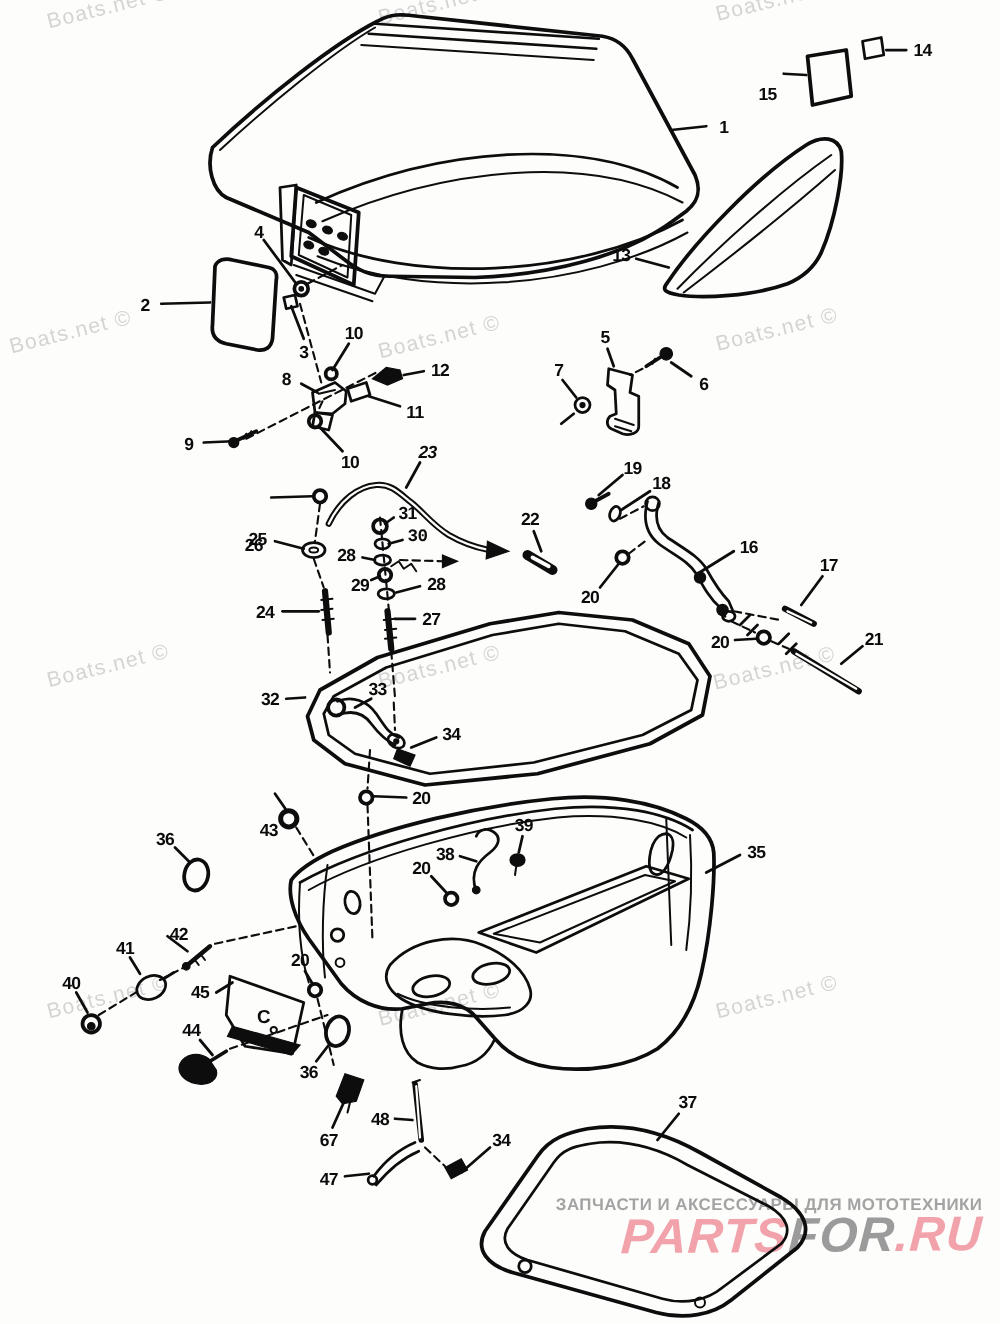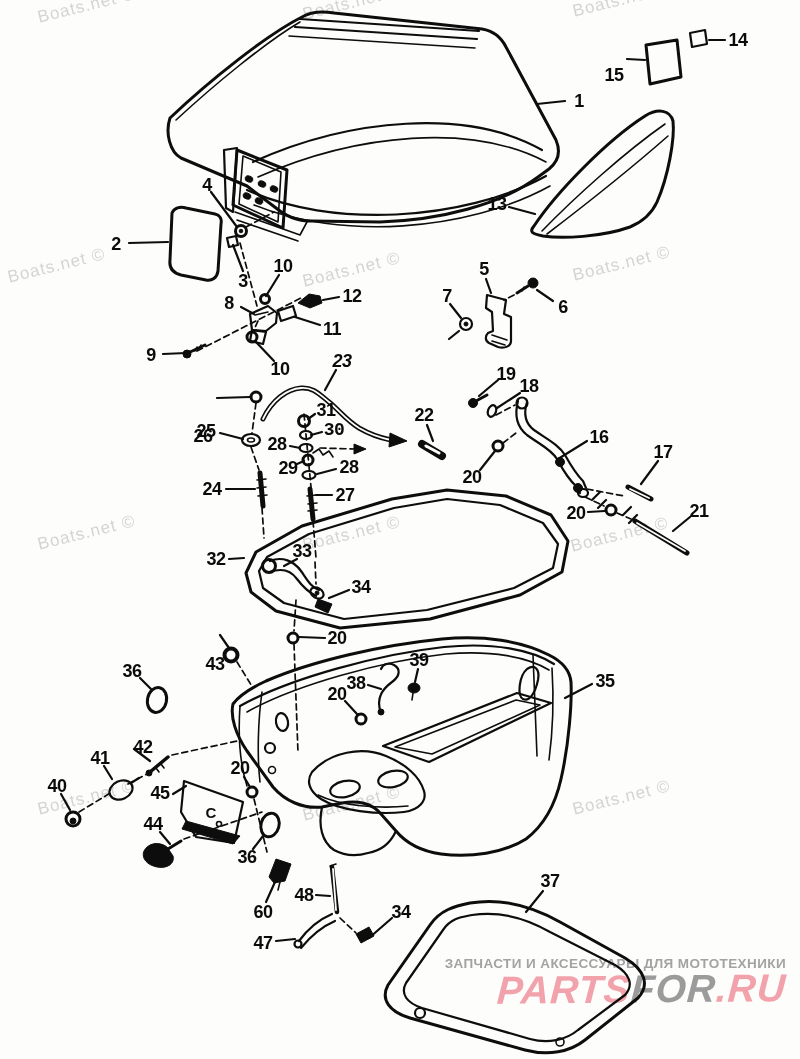--- a/index.html
+++ b/index.html
@@ -8,21 +8,21 @@
   
   #watermarks{position:absolute;inset:0;z-index:1;}
   #branding{position:absolute;z-index:2;right:14px;top:956px;text-align:right;width:420px;}
   #art{position:absolute;left:0;top:0;z-index:3;}
   #labels{position:absolute;inset:0;z-index:4;pointer-events:none;}
 
   .wm{position:absolute;font-size:17px;letter-spacing:1px;color:#c7c7c7;opacity:.75;
       white-space:nowrap;transform:rotate(-14deg);transform-origin:left center;}
 
   .callout{position:absolute;transform:translate(-50%,-50%);
-           font-weight:bold;font-size:18px;color:#0b0b0b;letter-spacing:-0.5px;
+           font-weight:bold;font-size:14px;color:#0b0b0b;letter-spacing:-0.5px;
            font-family:"Liberation Sans","DejaVu Sans",sans-serif;text-align:right;}
 
   .tagline{font-size:13.5px;font-weight:bold;color:#a3a3a3;letter-spacing:.4px;margin-bottom:1px;}
   .logo{font-size:39px;font-weight:800;font-style:italic;letter-spacing:1px;line-height:.9;
         transform:rotate(-.5deg);}
   .logo span{display:inline-block;transform:skewX(-4deg);}
 
   svg *{vector-effect:non-scaling-stroke;}
   .ln{fill:none;stroke:#0d0d0d;stroke-width:2.2;stroke-linecap:round;stroke-linejoin:round;}
   .thin{stroke-width:1.6;}
@@ -378,17 +378,17 @@
       <div class="callout" style="left: 247px; top: 857px;">36</div>
       <div class="callout" style="left: 550px; top: 881px;">37</div>
       <div class="callout" style="left: 356px; top: 683px;">38</div>
       <div class="callout" style="left: 419px; top: 660px;">39</div>
       <div class="callout" style="left: 57px; top: 786px;">40</div>
       <div class="callout" style="left: 100px; top: 758px;">41</div>
       <div class="callout" style="left: 127px; top: 747px; margin-left: 16px;">42</div>
       <div class="callout" style="left: 215px; top: 627px; margin-top: 37px;">43</div>
       <div class="callout" style="left: 153px; top: 824px;">44</div>
       <div class="callout" style="left: 160px; top: 793px;">45</div>
-      <div class="callout" style="left: 263px; top: 912px;">60</div>
+      <div class="callout" style="left: 263px; top: 912px;">67</div>
       <div class="callout" style="left: 263px; top: 943px;">47</div>
       <div class="callout" style="left: 304px; top: 895px;">48</div>
     </div>
 </div>
 
 </body></html>

